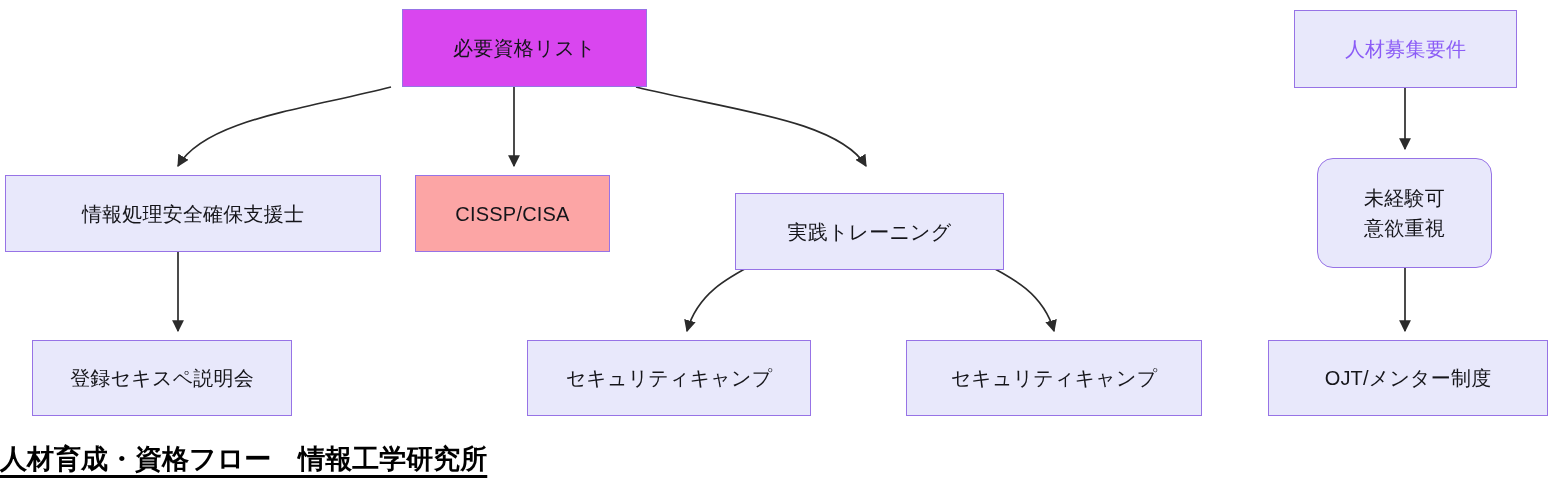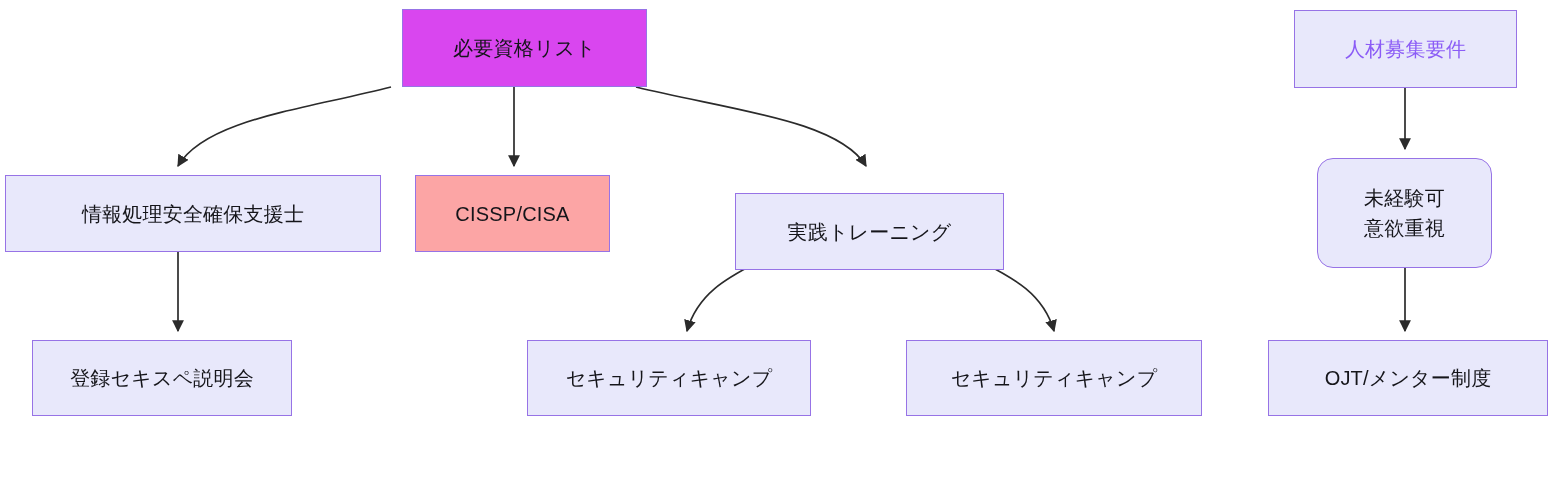--- a/index.html
+++ b/index.html
@@ -124,14 +124,15 @@
 
   <div class="node" id="node-n9" style="left: 1317px; top: 158px; width: 175px; height: 110px; background: rgb(232, 232, 251); border-color: rgb(151, 115, 230); color: rgb(21, 21, 26); border-radius: 16px;">
     <span class="node-label">未経験可
 意欲重視</span>
   </div>
 
   <div class="node" id="node-n10" style="left: 1268px; top: 340px; width: 280px; height: 76px; background: rgb(232, 232, 251); border-color: rgb(151, 115, 230); color: rgb(21, 21, 26); align-items: center;">
     <span class="node-label">OJT/メンター制度</span>
   </div>
 
+  <div id="caption">人材育成・資格フロー　情報工学研究所</div>
 
 </div>
 
 </body></html>

